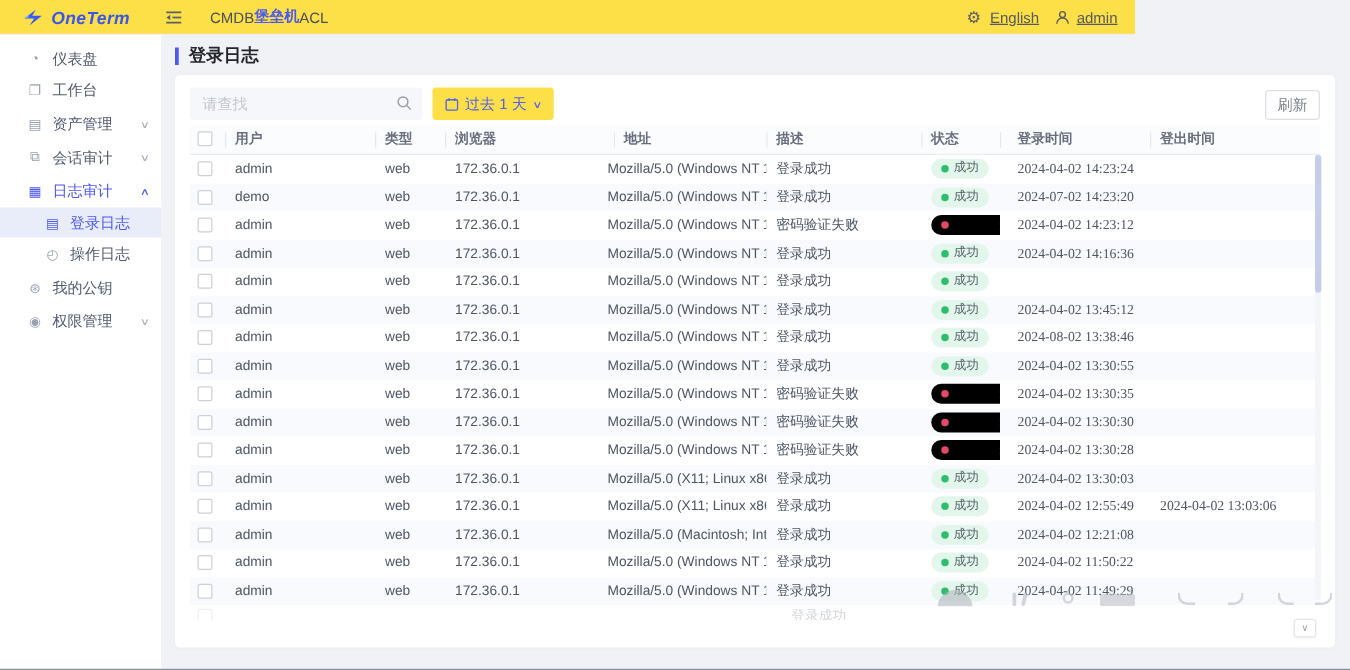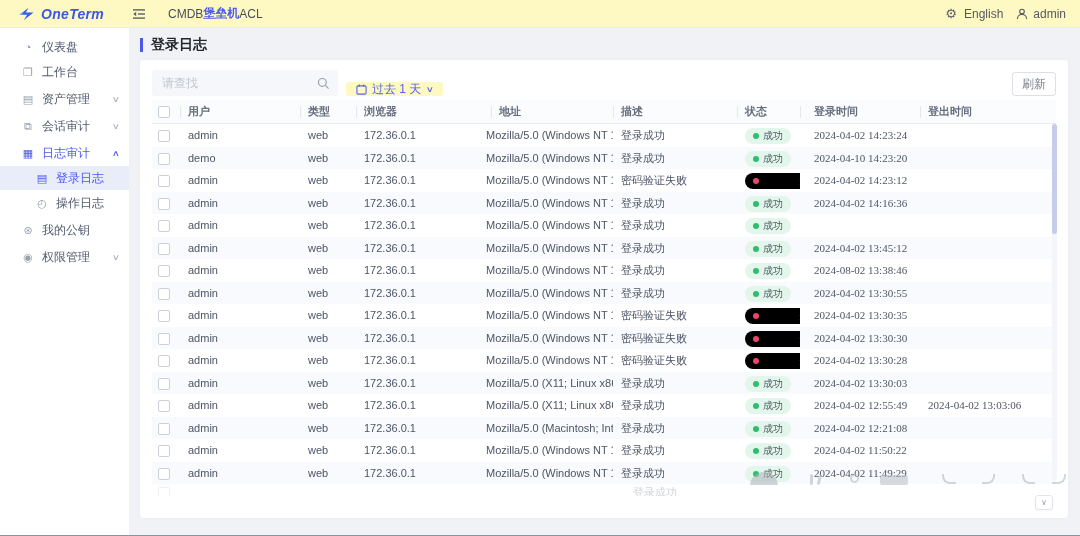--- a/index.html
+++ b/index.html
@@ -1,31 +1,31 @@
 <!DOCTYPE html>
 <html><head>
 <meta charset="utf-8">
 <style>
   * { margin:0; padding:0; box-sizing:border-box; }
   html,body { width:1080px; height:536px; overflow:hidden; }
   body { font-family:"Liberation Sans","DejaVu Sans",sans-serif; background:#f0f2f5; position:relative; }
 
   
-  .topbar { position:absolute; left:0; top:0; width:1080px; height:28px; background:#fef9c3;
+  .topbar { position:absolute; left:0; top:0; width:908px; height:28px; background:#fde047;
             border-bottom:1px solid #ebedf1; display:flex; align-items:center; padding:0 14px 0 18px; z-index:30;}
   .brand { display:flex; align-items:center; gap:6px; width:104px; }
   .brand svg { display:block; }
   .brand-name { font-size:14px; font-weight:bold; font-style:italic; color:#3a57e8; letter-spacing:.3px; }
   .fold { margin-left:10px; cursor:pointer; display:flex; align-items:center; }
   .topnav { display:flex; align-items:center; margin-left:22px; }
   .topnav .nav-item { font-size:12px; color:#4a4f58; cursor:pointer; }
   .topnav .nav-item.active { color:#4c59ed; font-weight:bold; }
   .top-right { margin-left:auto; display:flex; align-items:center; gap:5px; font-size:12px; color:#55595f; }
   .gear { font-size:13px; color:#5b5f66; cursor:pointer; margin-right:2px; }
-  .top-right .lang, .top-right .user { cursor:pointer; }
+  .top-right .lang, .top-right .user { cursor:pointer;text-decoration:underline; }
   .uicon { display:flex; align-items:center; margin-left:8px; }
 
   
   .sidebar { position:absolute; left:0; top:28px; width:130px; bottom:0; background:#fff;
              border-right:1px solid #eef0f3; padding-top:7px; z-index:20; }
   .side-item { height:24px; margin-bottom:1px; display:flex; align-items:center; padding:0 10px 0 20px;
                font-size:12px; color:#515a6e; cursor:pointer; }
   .side-item .sicon { width:16px; font-size:11px; color:#9aa2b1; margin-right:6px; text-align:center; }
   .side-item .schev { margin-left:auto; font-size:8px; color:#aab0bd; transform:scaleX(1.4); }
   .side-item.parent-active, .side-item.parent-active .sicon, .side-item.parent-active .schev { color:#4c59ed; }
@@ -43,21 +43,21 @@
   .card { position:absolute; left:10px; top:32px; right:12px; bottom:18px; background:#fff;
           border-radius:4px; box-shadow:0 0 4px rgba(20,30,60,.03); }
 
   
   .toolbar { position:absolute; top:10px; left:12px; right:12px; height:26px; display:flex; align-items:flex-end; }
   .search-wrap { position:relative; width:186px; height:26px; }
   .search-wrap input { width:100%; height:100%; background:#f6f7fa; border:none; outline:none; border-radius:3px;
                        padding:0 26px 0 10px; font-size:12px; color:#333; font-family:inherit; }
   .search-wrap input::placeholder { color:#c2c6cf; }
   .search-wrap .sglass { position:absolute; right:8px; top:6px; }
-  .date-chip { margin-left:8px; height:14px; background:#fef9c3; color:#5560f0; border:none; border-radius:3px;
+  .date-chip { margin-left:8px; height:26px; background:#fde047; color:#5560f0; border:none; border-radius:3px;
                display:flex; align-items:center; gap:5px; padding:0 10px; font-size:12px; cursor:pointer; font-family:inherit; }
   .date-chip .chev { font-size:8px; transform:scaleX(1.4); margin-left:1px; }
   .refresh-btn { margin-left:auto; height:24px; padding:0 9px; background:#fff; border:1px solid #dcdfe5;
                  border-radius:3px; font-size:12px; color:#7a7f88; cursor:pointer; font-family:inherit; }
 
   
   .table { position:absolute; left:12px; right:12px; top:40px; bottom:12px; }
   .thead { display:flex; height:24px; align-items:center; background:#fbfcfd; border-bottom:1px solid #e9ecf1; }
   .thead .cell { font-weight:bold; color:#676e7e; position:relative; }
   .thead .cell.hdr::before { content:""; position:absolute; left:0; top:6px; width:1px; height:12px; background:#e4e7ec; }
@@ -251,21 +251,21 @@
     <div class="cell c2">web</div>
     <div class="cell c3">172.36.0.1</div>
     <div class="cell c4">Mozilla/5.0 (Windows NT 10.0; W...</div>
     <div class="cell c5">登录成功</div>
     <div class="cell c6">
       <span class="pill ok">
                 <i class="dot"></i>
                 <span>成功</span>
               </span>
     </div>
-    <div class="cell c7 time">2024-04-10 14:23:20</div>
+    <div class="cell c7 time">2024-07-02 14:23:20</div>
     <div class="cell c8 time"></div>
   </div>
           <div class="trow">
     <div class="cell c0"><span class="cbox"></span></div>
     <div class="cell c1">admin</div>
     <div class="cell c2">web</div>
     <div class="cell c3">172.36.0.1</div>
     <div class="cell c4">Mozilla/5.0 (Windows NT 10.0; W...</div>
     <div class="cell c5">密码验证失败</div>
     <div class="cell c6">

